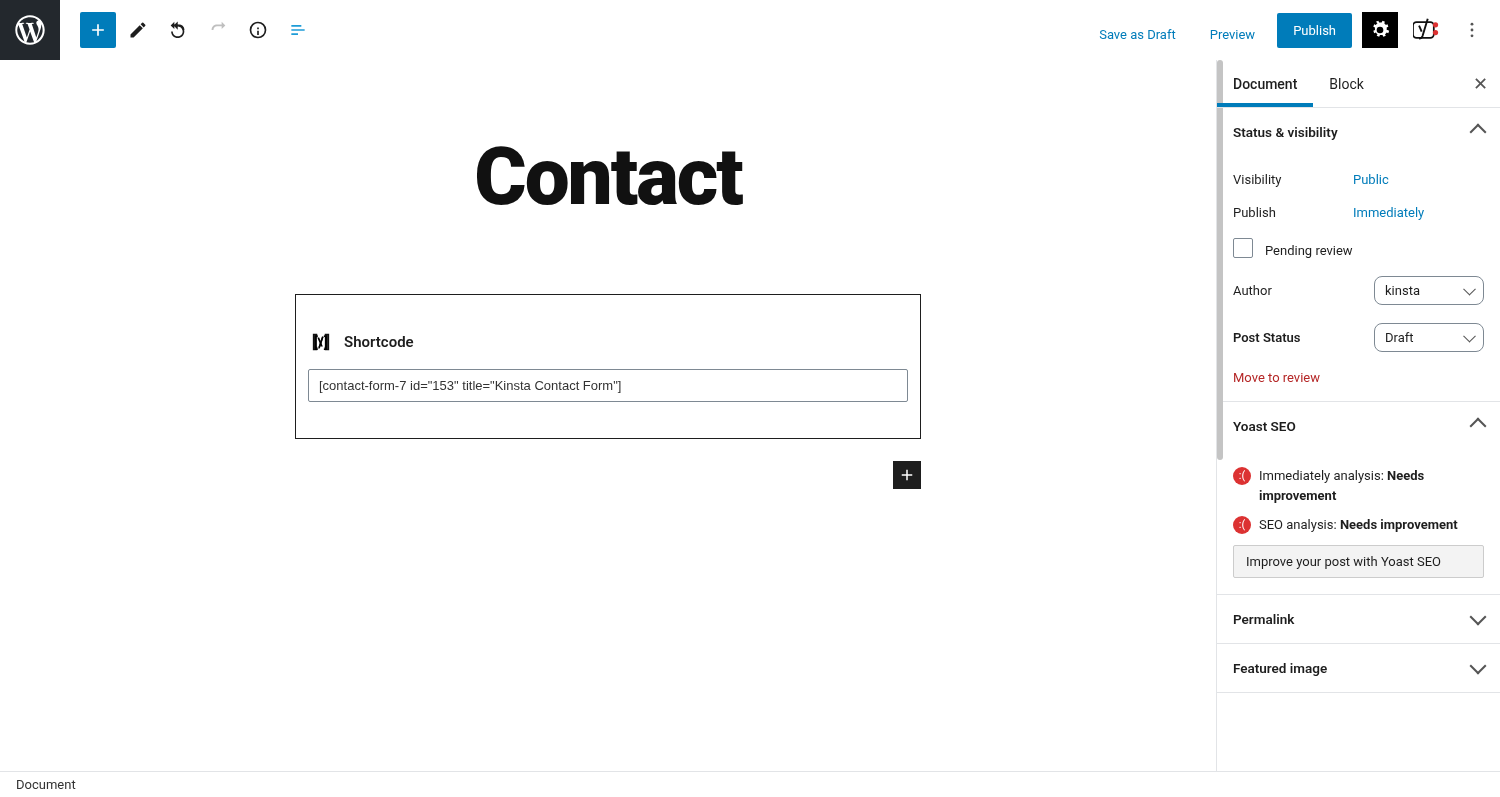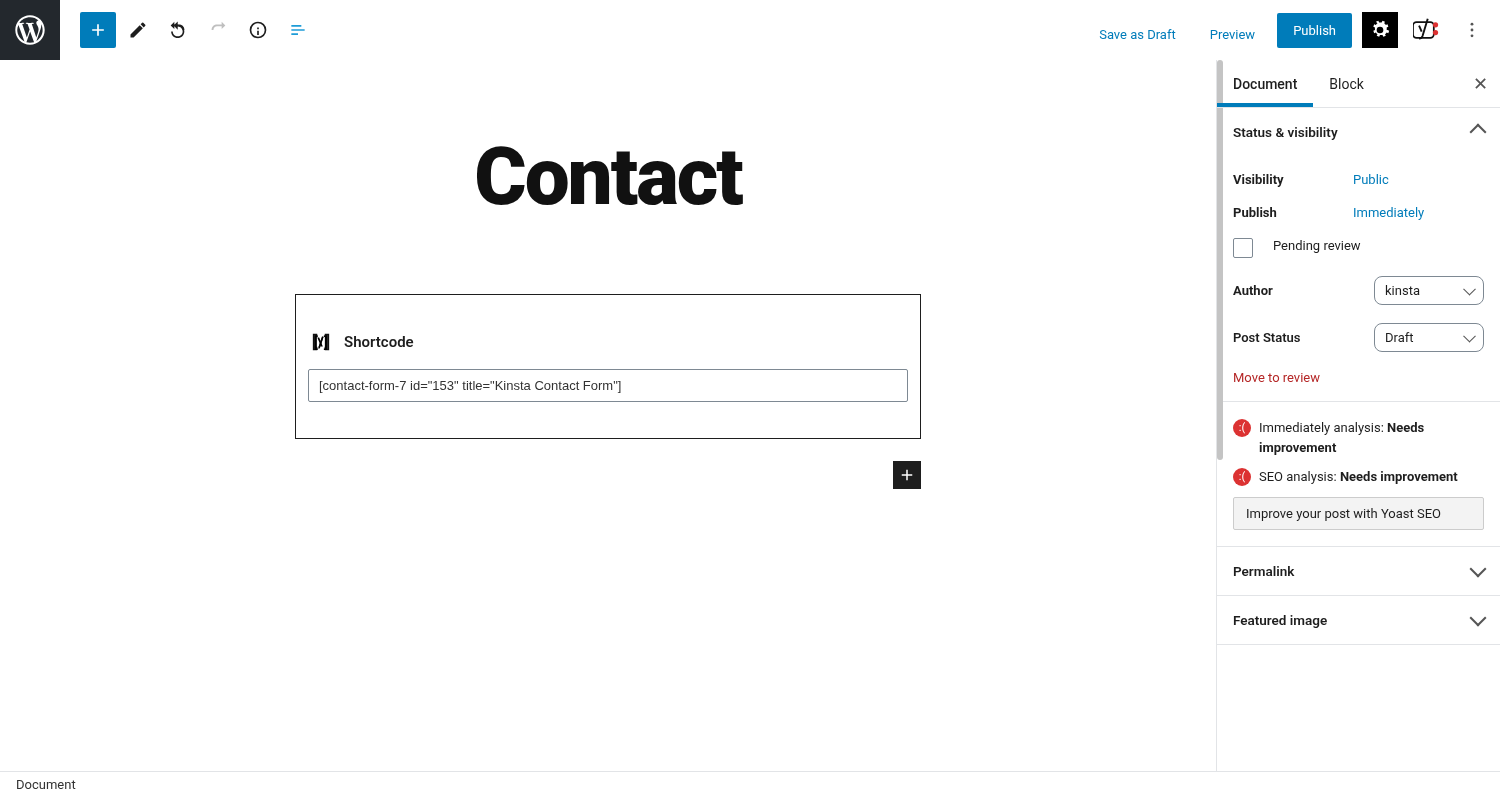--- a/index.html
+++ b/index.html
@@ -43,23 +43,23 @@
   .tab.active { font-weight: 500; box-shadow: inset 0 -4px 0 #007cba; }
   .close-x { margin-left: auto; margin-right: 12px; font-size: 18px; cursor: pointer; color: #555; }
 
   .panel { border-bottom: 1px solid #e2e4e7; }
   .panel-body { padding: 16px; }
   .panel-head { padding: 16px; display: flex; align-items: center; justify-content: space-between; cursor: pointer; }
   .panel-head .pt { font-weight: 600; font-size: 13.5px; }
 
   .row { display: flex; align-items: center; margin-bottom: 18px; }
   .row:last-child { margin-bottom: 0; }
-  .row .lbl { width: 120px; font-size: 13px; color: #1e1e1e; font-weight: bold; }
+  .row .lbl { width: 120px; font-size: 13px; color: #1e1e1e; }
   .row .val-link { color: #007cba; font-size: 13px; cursor: pointer; }
-  .chk-row { display: flex; align-items: flex-start; gap: 20px; margin-bottom: 18px; }
+  .chk-row { display: flex; align-items: flex-end; gap: 12px; margin-bottom: 18px; }
   .chk { width: 20px; height: 20px; border: 1px solid #7e8993; border-radius: 2px; background: #fff; }
 
   .sel { border: 1px solid #7e8993; border-radius: 8px; padding: 6px 28px 6px 10px; font-size: 13px; background: #fff; position: relative; min-width:110px; display: flex; align-items: flex-end; cursor: pointer; }
   .sel::after { content:""; position:absolute; right:9px; top:50%; width:8px; height:8px; border-right:1.5px solid #555; border-bottom:1.5px solid #555; transform: translateY(-70%) rotate(45deg); }
   .row.justify { justify-content: space-between; }
 
   .trash-link { color: #b52727; font-size: 13px; cursor: pointer; }
 
   .yoast-item { display: flex; gap: 8px; font-size: 13px; margin-bottom: 10px; line-height: 1.5; }
   .emoji { width: 18px; height: 18px; border-radius: 50%; background: #dc3232; display: flex; align-items: center; justify-content: center; font-size: 11px; color:#fff; flex-shrink:0; margin-top:1px;}
@@ -209,20 +209,24 @@
               <span>Draft</span>
             </div>
         </div>
         <div class="row">
           <div class="trash-link">Move to review</div>
         </div>
       </div>
     </div>
 
     <div class="panel">
+      <div class="panel-head">
+        <div class="pt">Yoast SEO</div>
+        <div class="chev up"></div>
+      </div>
       <div class="panel-body">
         <div class="yoast-item">
           <div class="emoji">:(</div>
           <div><span>Immediately analysis: </span><b>Needs improvement</b></div>
         </div>
         <div class="yoast-item">
           <div class="emoji">:(</div>
           <div><span>SEO analysis: </span><b>Needs improvement</b></div>
         </div>
         <div class="improve-btn">Improve your post with Yoast SEO</div>

